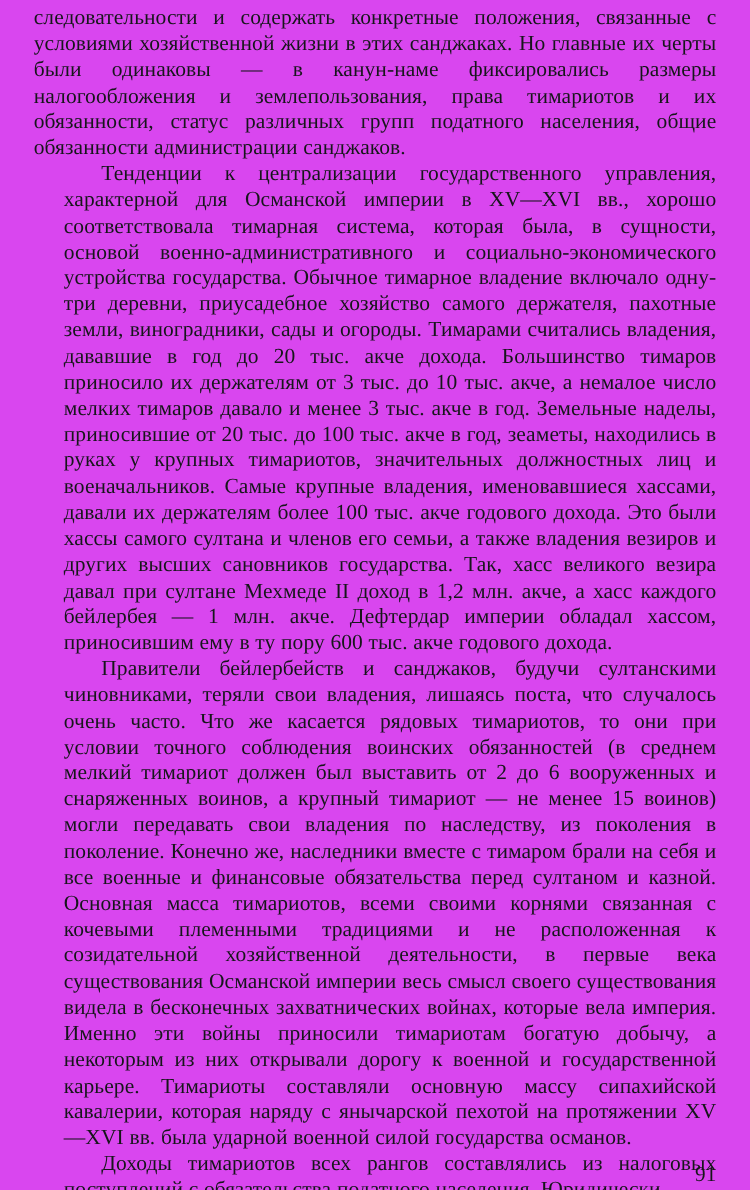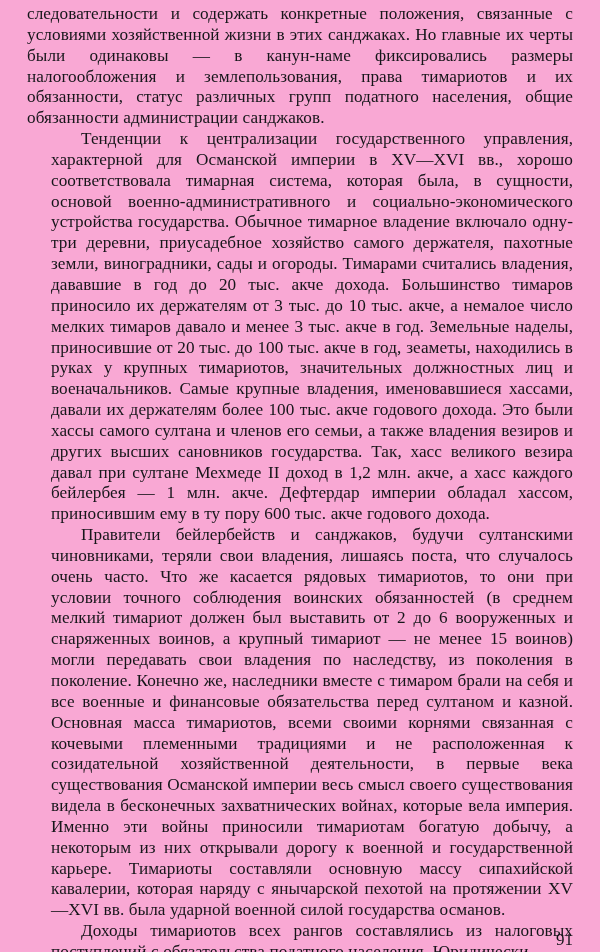--- a/index.html
+++ b/index.html
@@ -11,21 +11,21 @@
     height: 952px;
     background: #ffffff;
     font-family: "Liberation Serif", "DejaVu Serif", serif;
     overflow: hidden;
   }
 
   #page {
     position: relative;
     width: 600px;
     height: 952px;
-    background: #f9a8d4;
+    background: #d946ef;
     box-sizing: border-box;
   }
 
   #text-block {
     position: absolute;
     left: 27px;
     top: 4px;
     width: 546px;
   }
 

